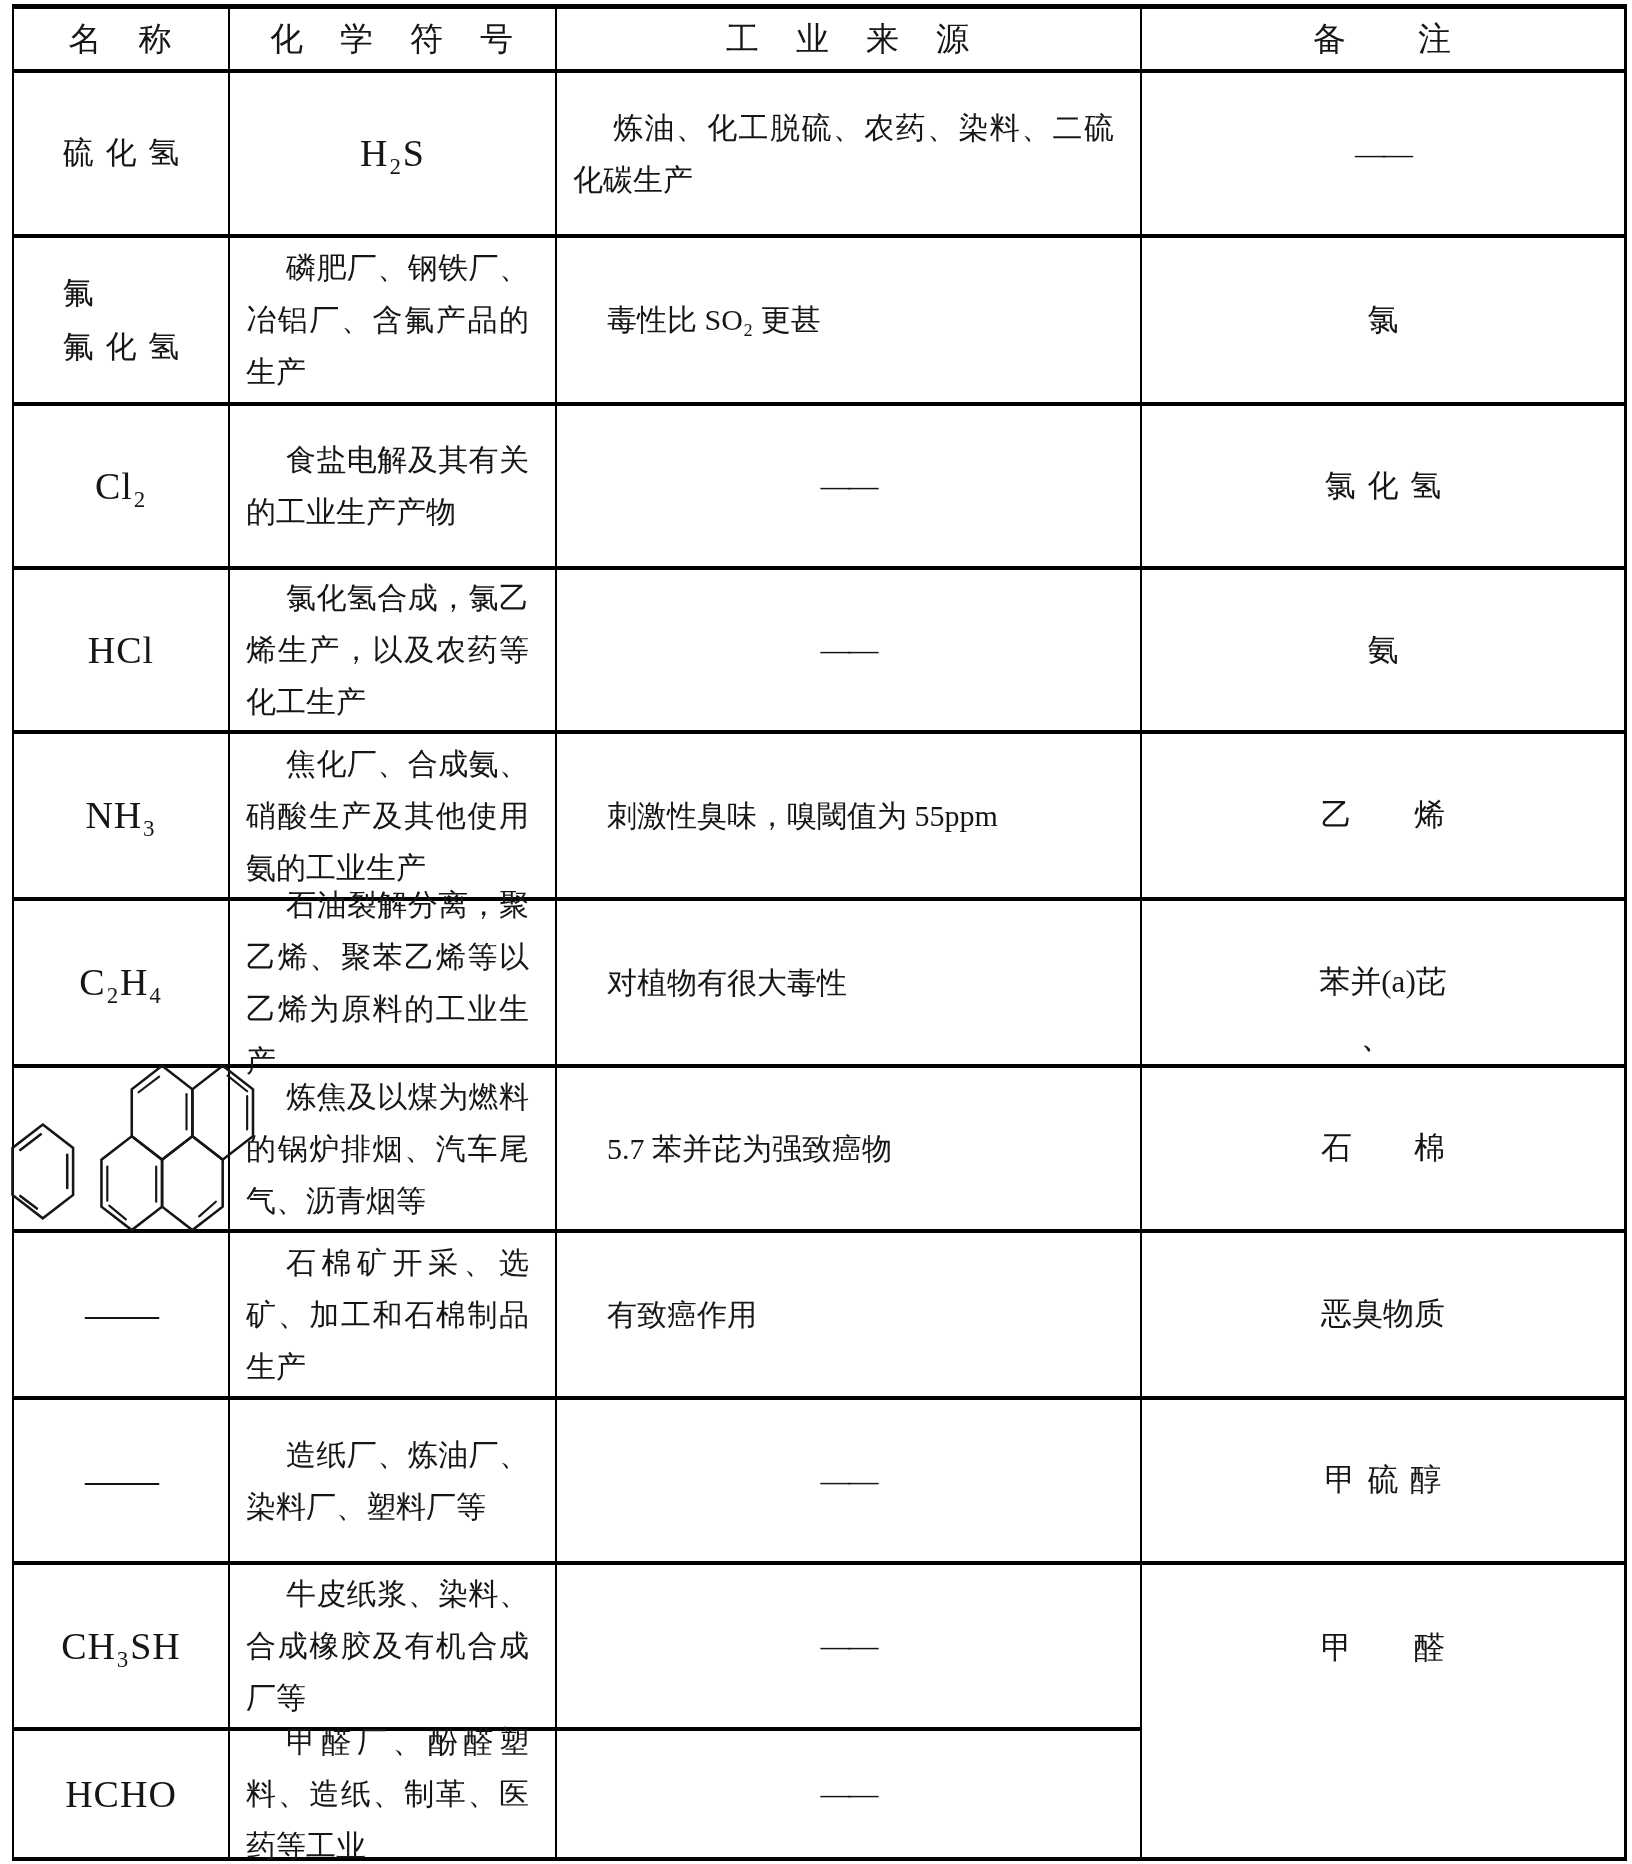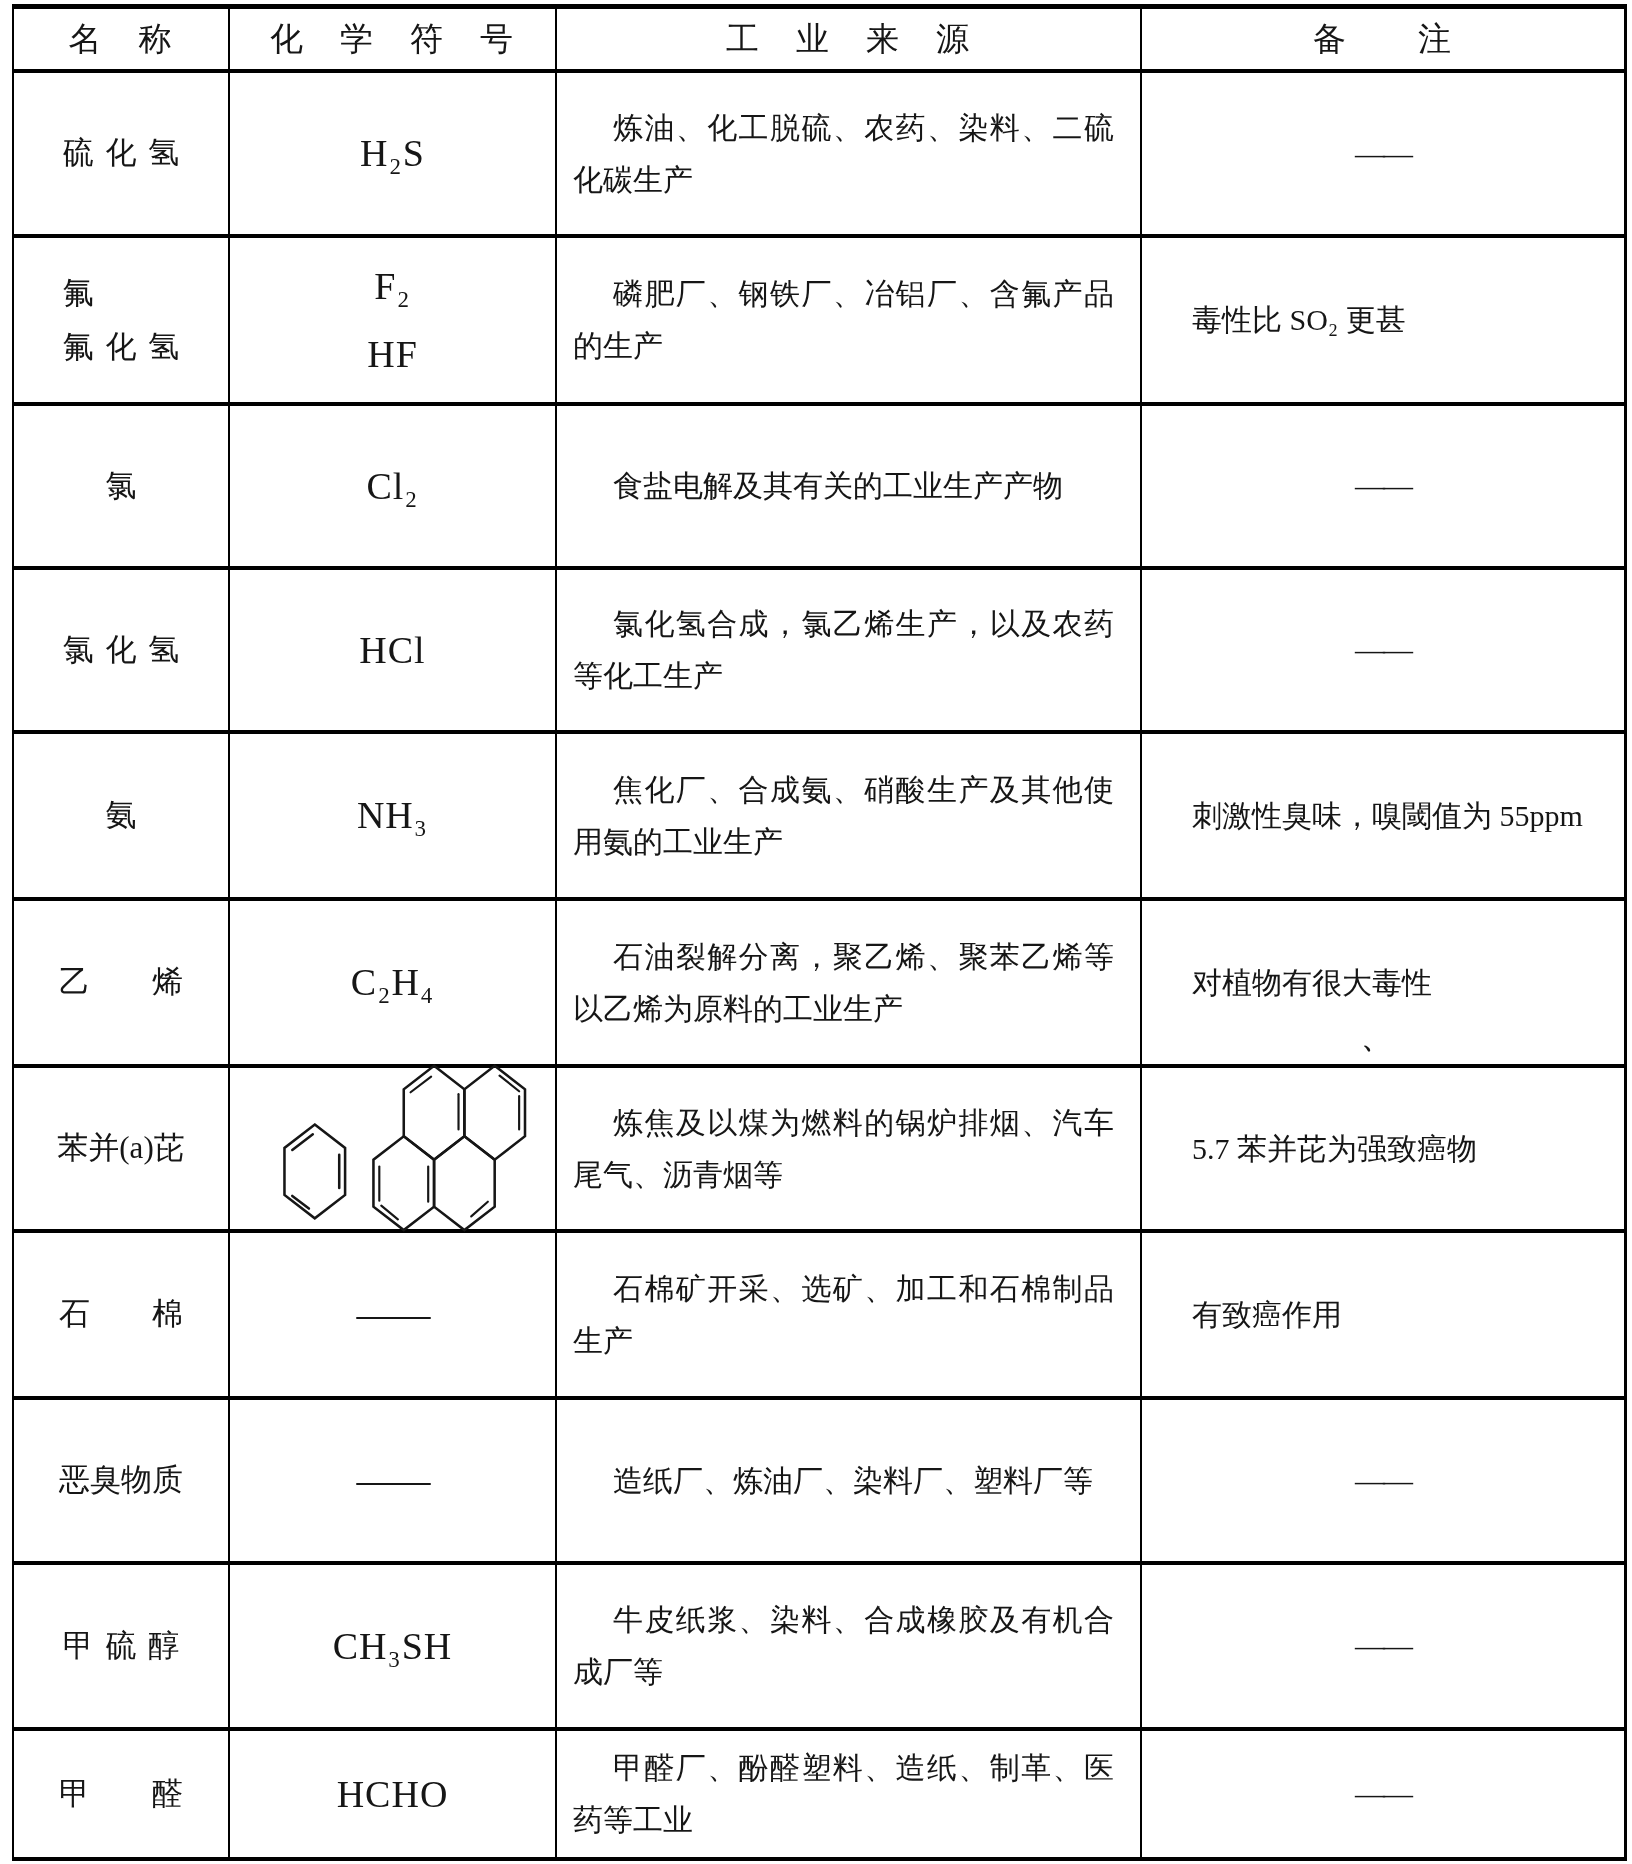--- a/index.html
+++ b/index.html
@@ -59,22 +59,20 @@
   <div class="cell c-header">工　业　来　源</div>
   <div class="cell c-header">备　　注</div>
 <div class="cell c-name">硫 化 氢</div>
     <div class="cell c-symbol">H₂S</div>
     <div class="cell c-source">
       <p class="src">炼油、化工脱硫、农药、染料、二硫化碳生产</p>
     </div>
     <div class="cell c-remark dash">——</div>
     <div class="cell c-name">氟
 氟 化 氢</div>
-    <div class="cell c-symbol">F₂
-HF</div>
     <div class="cell c-source">
       <p class="src">磷肥厂、钢铁厂、冶铝厂、含氟产品的生产</p>
     </div>
     <div class="cell c-remark">毒性比 SO₂ 更甚</div>
     <div class="cell c-name">氯</div>
     <div class="cell c-symbol">Cl₂</div>
     <div class="cell c-source">
       <p class="src">食盐电解及其有关的工业生产产物</p>
     </div>
     <div class="cell c-remark dash">——</div>

